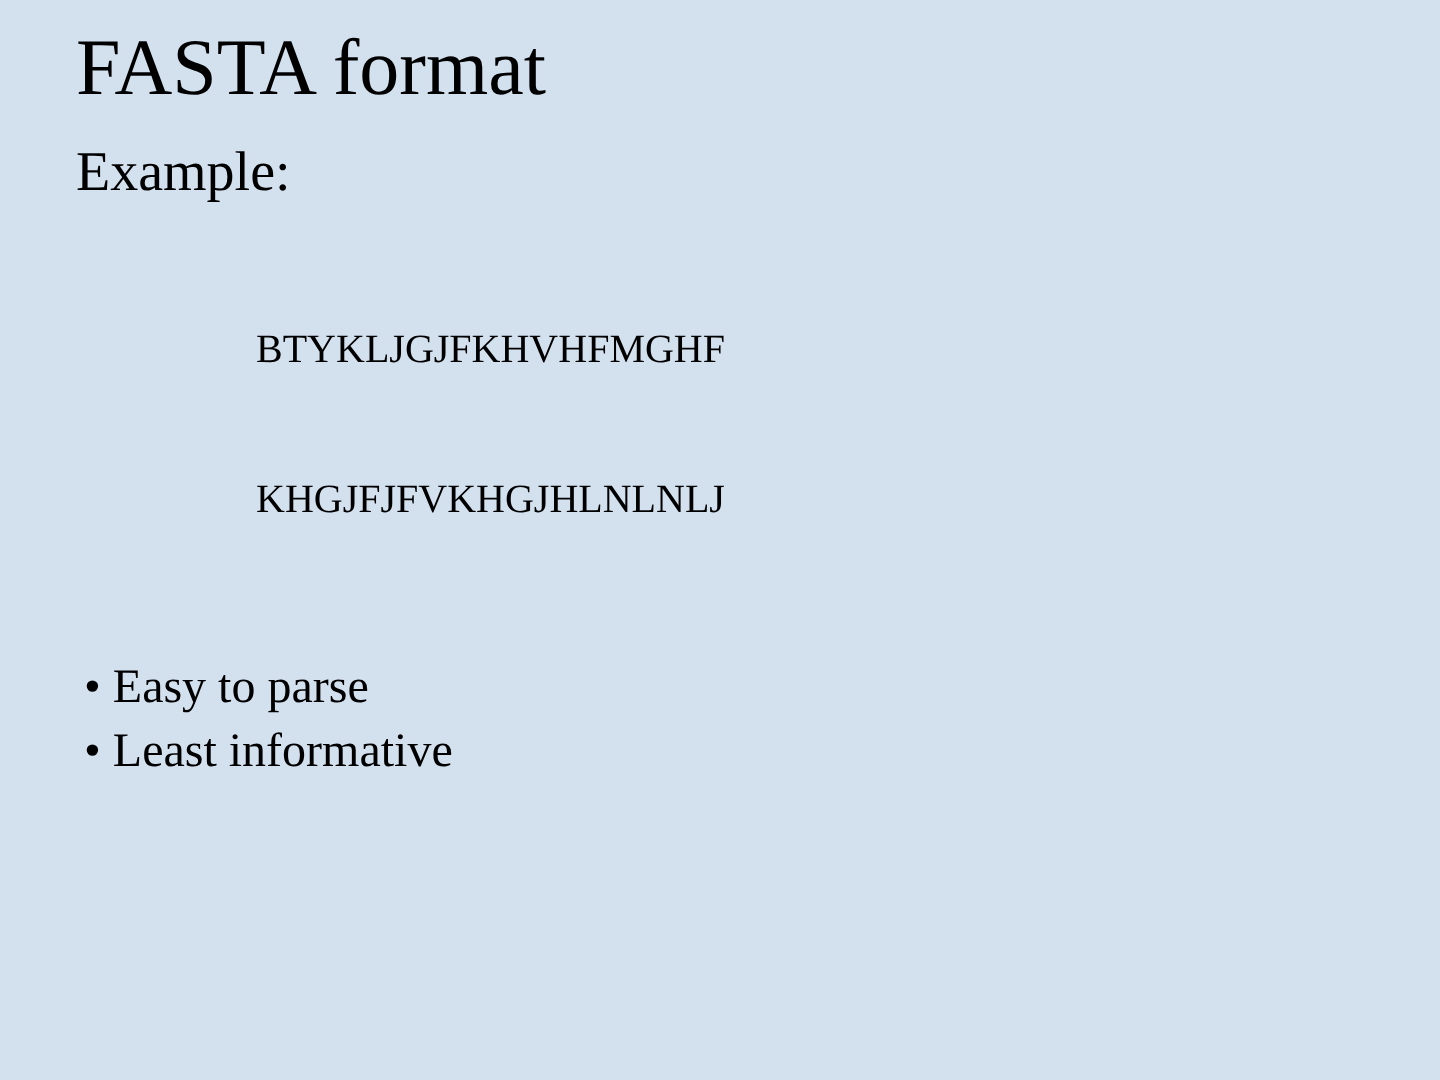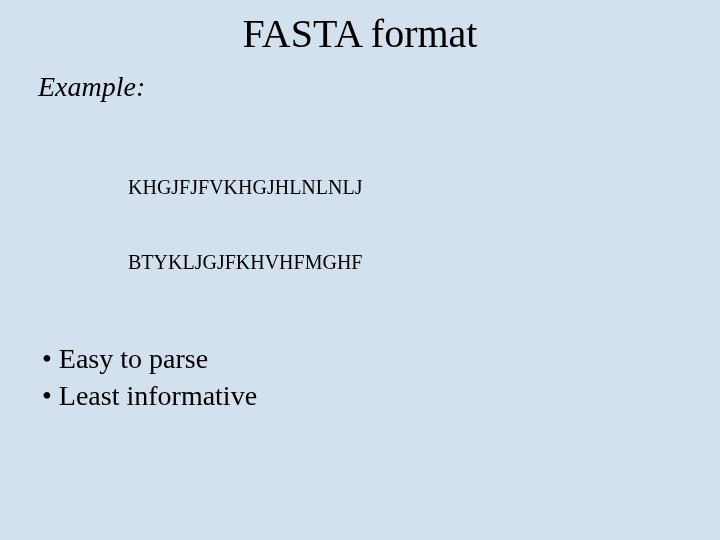--- a/index.html
+++ b/index.html
@@ -12,64 +12,63 @@
     color: #000;
     overflow: hidden;
   }
   .slide {
     width: 720px;
     height: 540px;
     box-sizing: border-box;
     padding: 10px 38px 0 38px;
   }
   .title {
-    text-align: center;
+    text-align: left;
     font-size: 40px;
     font-weight: 400;
     margin: 0 0 14px 0;
   }
   .example-label {
     font-size: 28px;
     font-weight: 400;
-    margin: 0 0 22px 0;
-    font-style: italic;
+    margin: 0 0 10px 0;
   }
   .mono-block {
     font-size: 20px;
     line-height: 1.25;
     margin: 0 0 16px 90px;
     white-space: pre;
   }
   ul.bullets {
     list-style: none;
     padding: 0;
     margin: 0 0 0 4px;
   }
   ul.bullets li {
-    font-size: 28px;
+    font-size: 24px;
     line-height: 1.25;
     padding-left: 26px;
     text-indent: -26px;
     margin: 0 0 2px 0;
   }
   ul.bullets li::before {
     content: "• ";
   }
 </style>
 </head>
 <body>
 
 <div class="slide">
   <h1 class="title">FASTA format</h1>
 
   <div class="example-label">Example:</div>
 
   <div class="mono-block">
+    <div>BTYKLJGJFKHVHFMGHF</div>
     <div>KHGJFJFVKHGJHLNLNLJ</div>
-    <div>BTYKLJGJFKHVHFMGHF</div>
   </div>
 
   <ul class="bullets">
     <li>Easy to parse</li>
     <li>Least informative</li>
 
   </ul>
 </div>
 
 </body></html>

